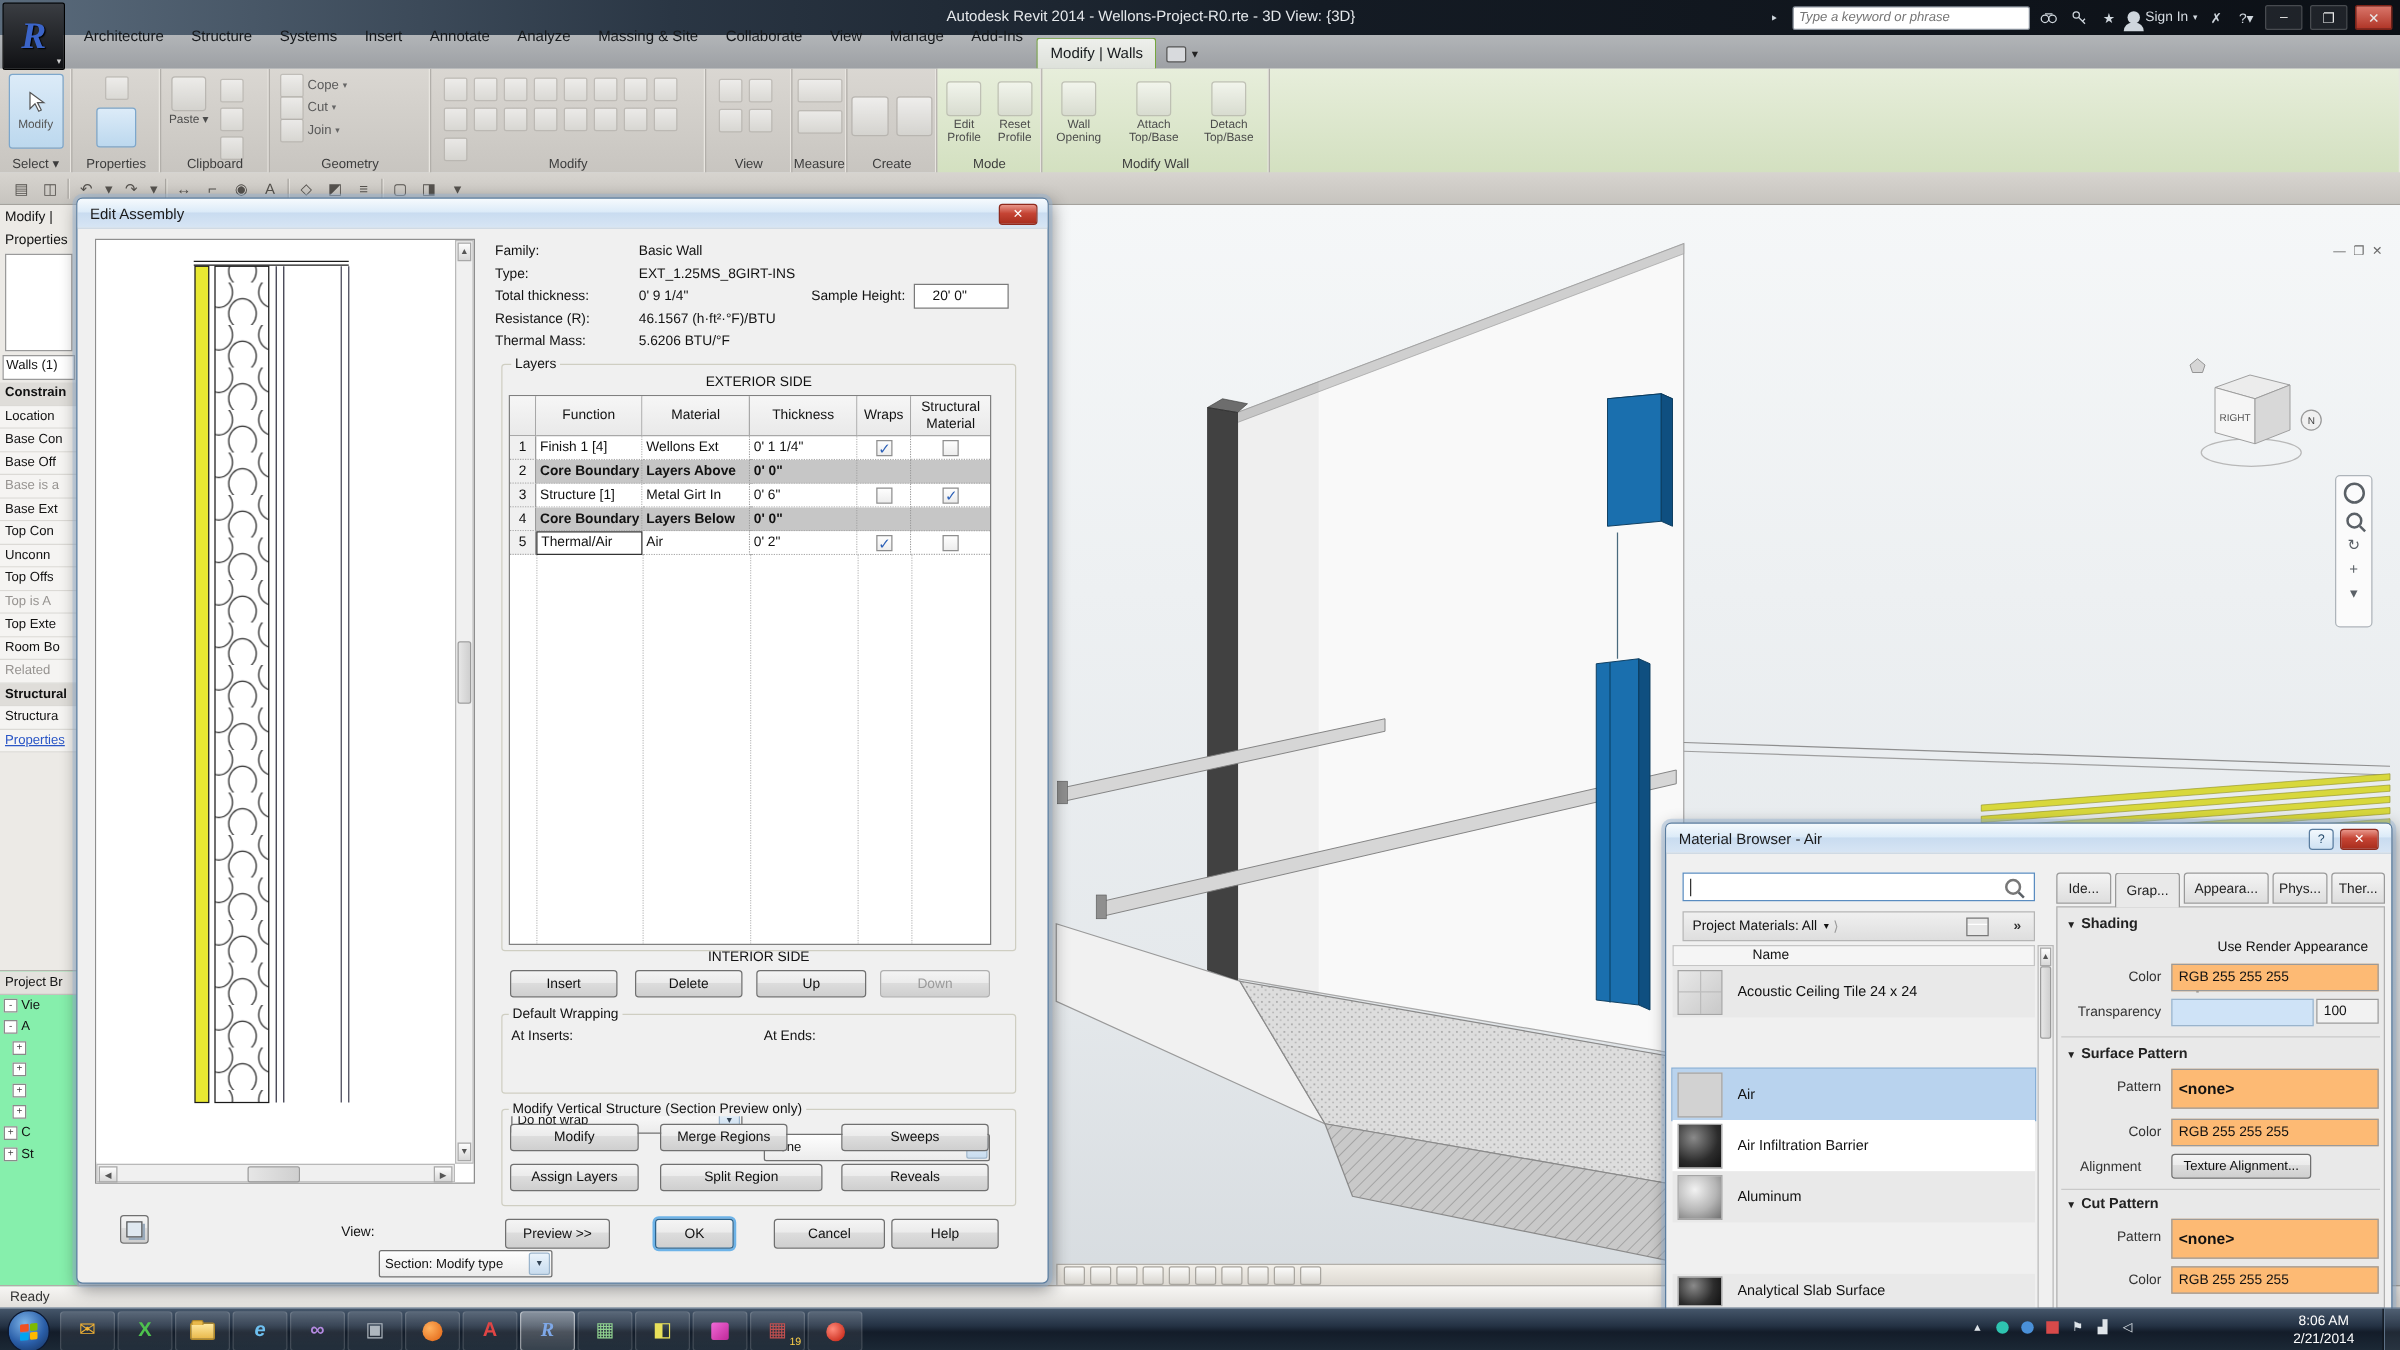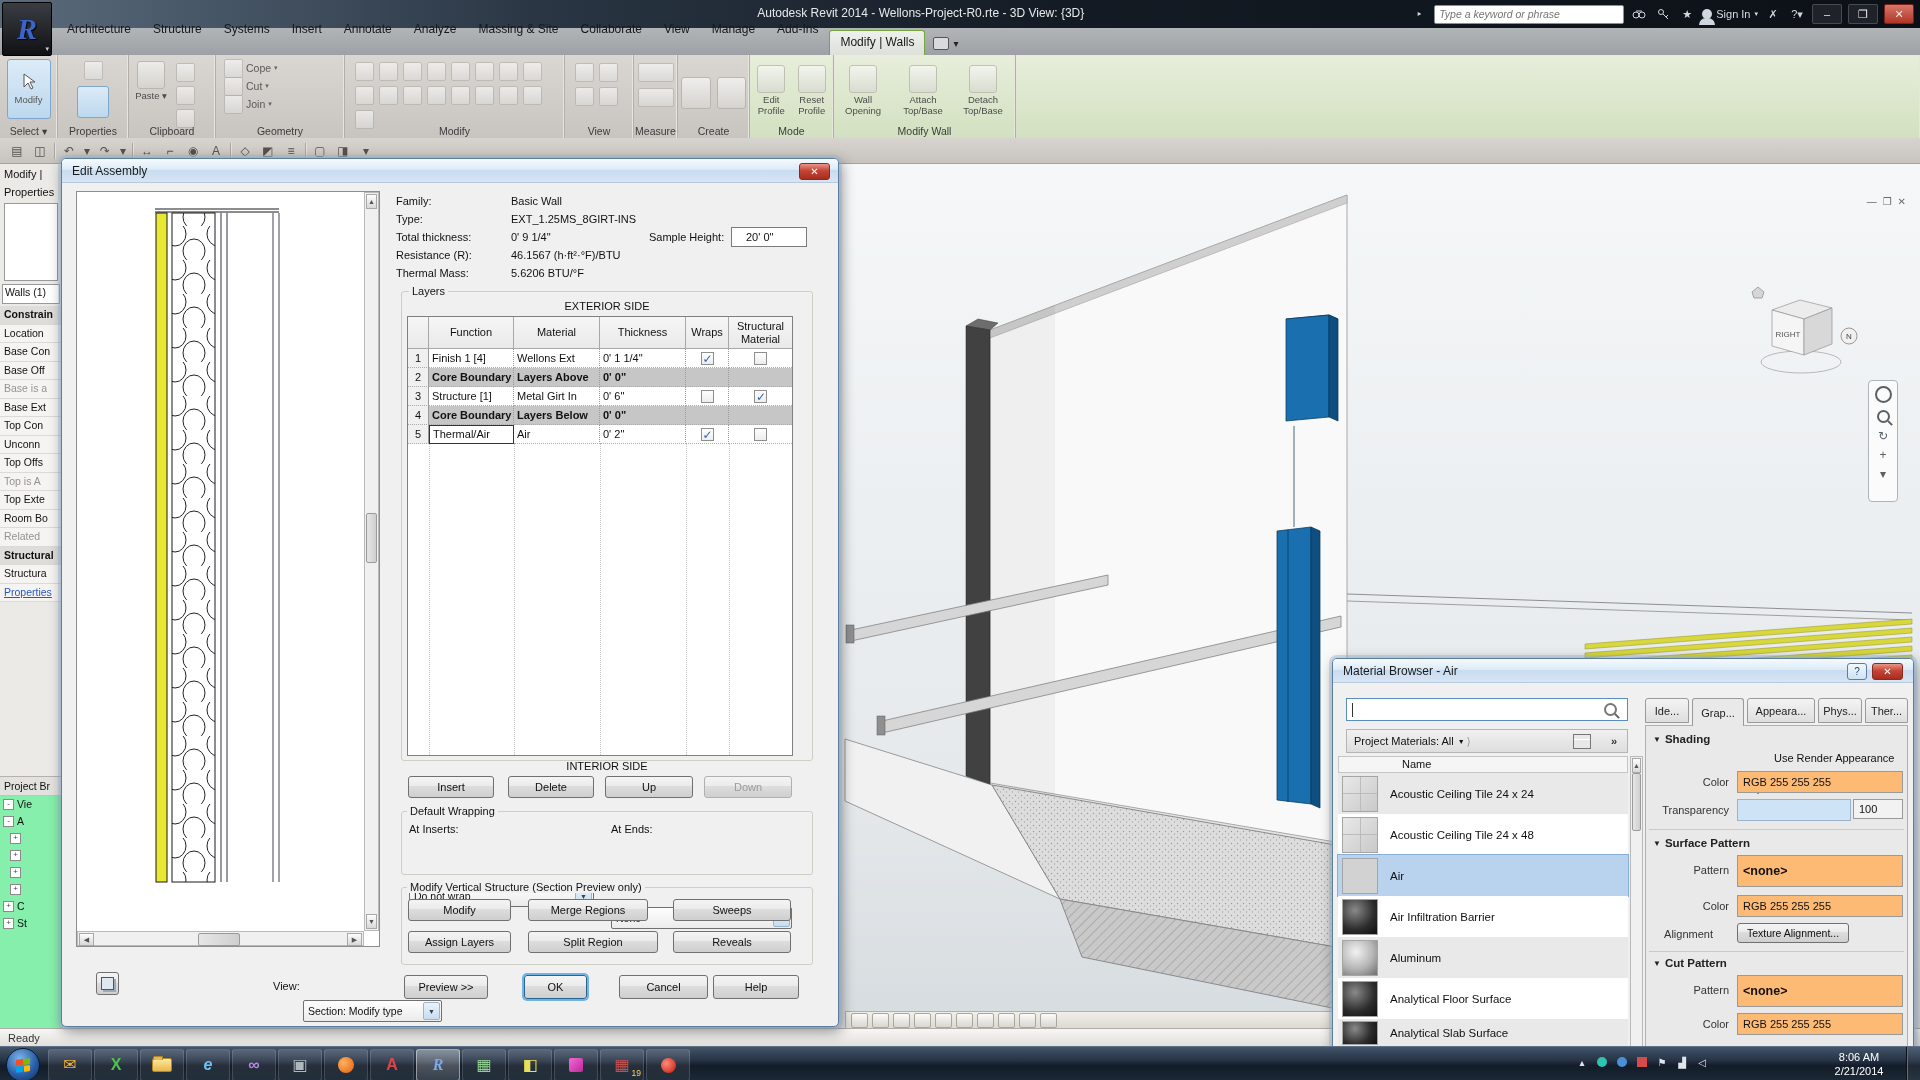--- a/index.html
+++ b/index.html
@@ -667,21 +667,21 @@
     </div>
     <span class="abs" style="left:549px;top:664px;font-size:11px">At  Ends:</span>
     <div class="abs combo" style="left:549px;top:680px;width:181px;height:22px">
       <span>None</span>
         <span class="arr">▼</span>
     </div>
 
     <div class="abs gbox" style="left:339px;top:728px;width:412px;height:78px"></div>
     <span class="gblab" style="left:345px;top:722px">Modify Vertical Structure (Section Preview only)</span>
     <div class="abs b7" style="left:346px;top:740px;width:103px;height:22px">Modify</div>
-    <div class="abs b7" style="left:466px;top:740px;width:120px;height:22px">Merge Regions</div>
+    <div class="abs b7" style="left:466px;top:740px;width:102px;height:22px">Merge Regions</div>
     <div class="abs b7" style="left:611px;top:740px;width:118px;height:22px">Sweeps</div>
     <div class="abs b7" style="left:346px;top:772px;width:103px;height:22px">Assign Layers</div>
     <div class="abs b7" style="left:466px;top:772px;width:130px;height:22px">Split Region</div>
     <div class="abs b7" style="left:611px;top:772px;width:118px;height:22px">Reveals</div>
 
     <div class="abs b7" style="left:342px;top:816px;width:84px;height:24px">Preview &gt;&gt;</div>
     <div class="abs b7 focus" style="left:462px;top:816px;width:63px;height:24px">OK</div>
     <div class="abs b7" style="left:557px;top:816px;width:89px;height:24px">Cancel</div>
     <div class="abs b7" style="left:651px;top:816px;width:86px;height:24px">Help</div>
   </div>
@@ -707,39 +707,31 @@
       <span style="position:absolute;right:10px;font-weight:bold;color:#333">»</span>
     </div>
     
     <div class="abs" style="left:5px;top:97px;width:290px;height:17px;background:#f5f5f5;border:1px solid #c5c5c5;font-size:11px;box-sizing:border-box">
       <span style="position:absolute;left:63px;top:1px">Name</span>
     </div>
     <div class="mrow alt" style="top:114px">
       <span class="mthumb tile"></span>
       <span class="mname">Acoustic Ceiling Tile 24 x 24</span>
     </div>
-    <div class="mrow" style="top:155px">
-      <span class="mthumb tile"></span>
-      <span class="mname">Acoustic Ceiling Tile 24 x 48</span>
-    </div>
     <div class="mrow selected" style="top:196px">
       <span class="mthumb plain"></span>
       <span class="mname">Air</span>
     </div>
     <div class="mrow" style="top:237px">
       <span class="mthumb dark"></span>
       <span class="mname">Air Infiltration Barrier</span>
     </div>
     <div class="mrow alt" style="top:278px">
       <span class="mthumb sphere"></span>
       <span class="mname">Aluminum</span>
-    </div>
-    <div class="mrow" style="top:319px">
-      <span class="mthumb dark"></span>
-      <span class="mname">Analytical Floor Surface</span>
     </div>
     <div class="mrow alt" style="top:360px;height:28px;overflow:hidden">
       <span class="mthumb dark" style="height:24px"></span>
       <span class="mname">Analytical Slab Surface</span>
     </div>
     <div class="sb" style="left:297px;top:97px;width:13px;height:291px">
       <span class="ar" style="top:1px">▲</span>
       <span class="th" style="top:16px;height:56px"></span>
     </div>
 

